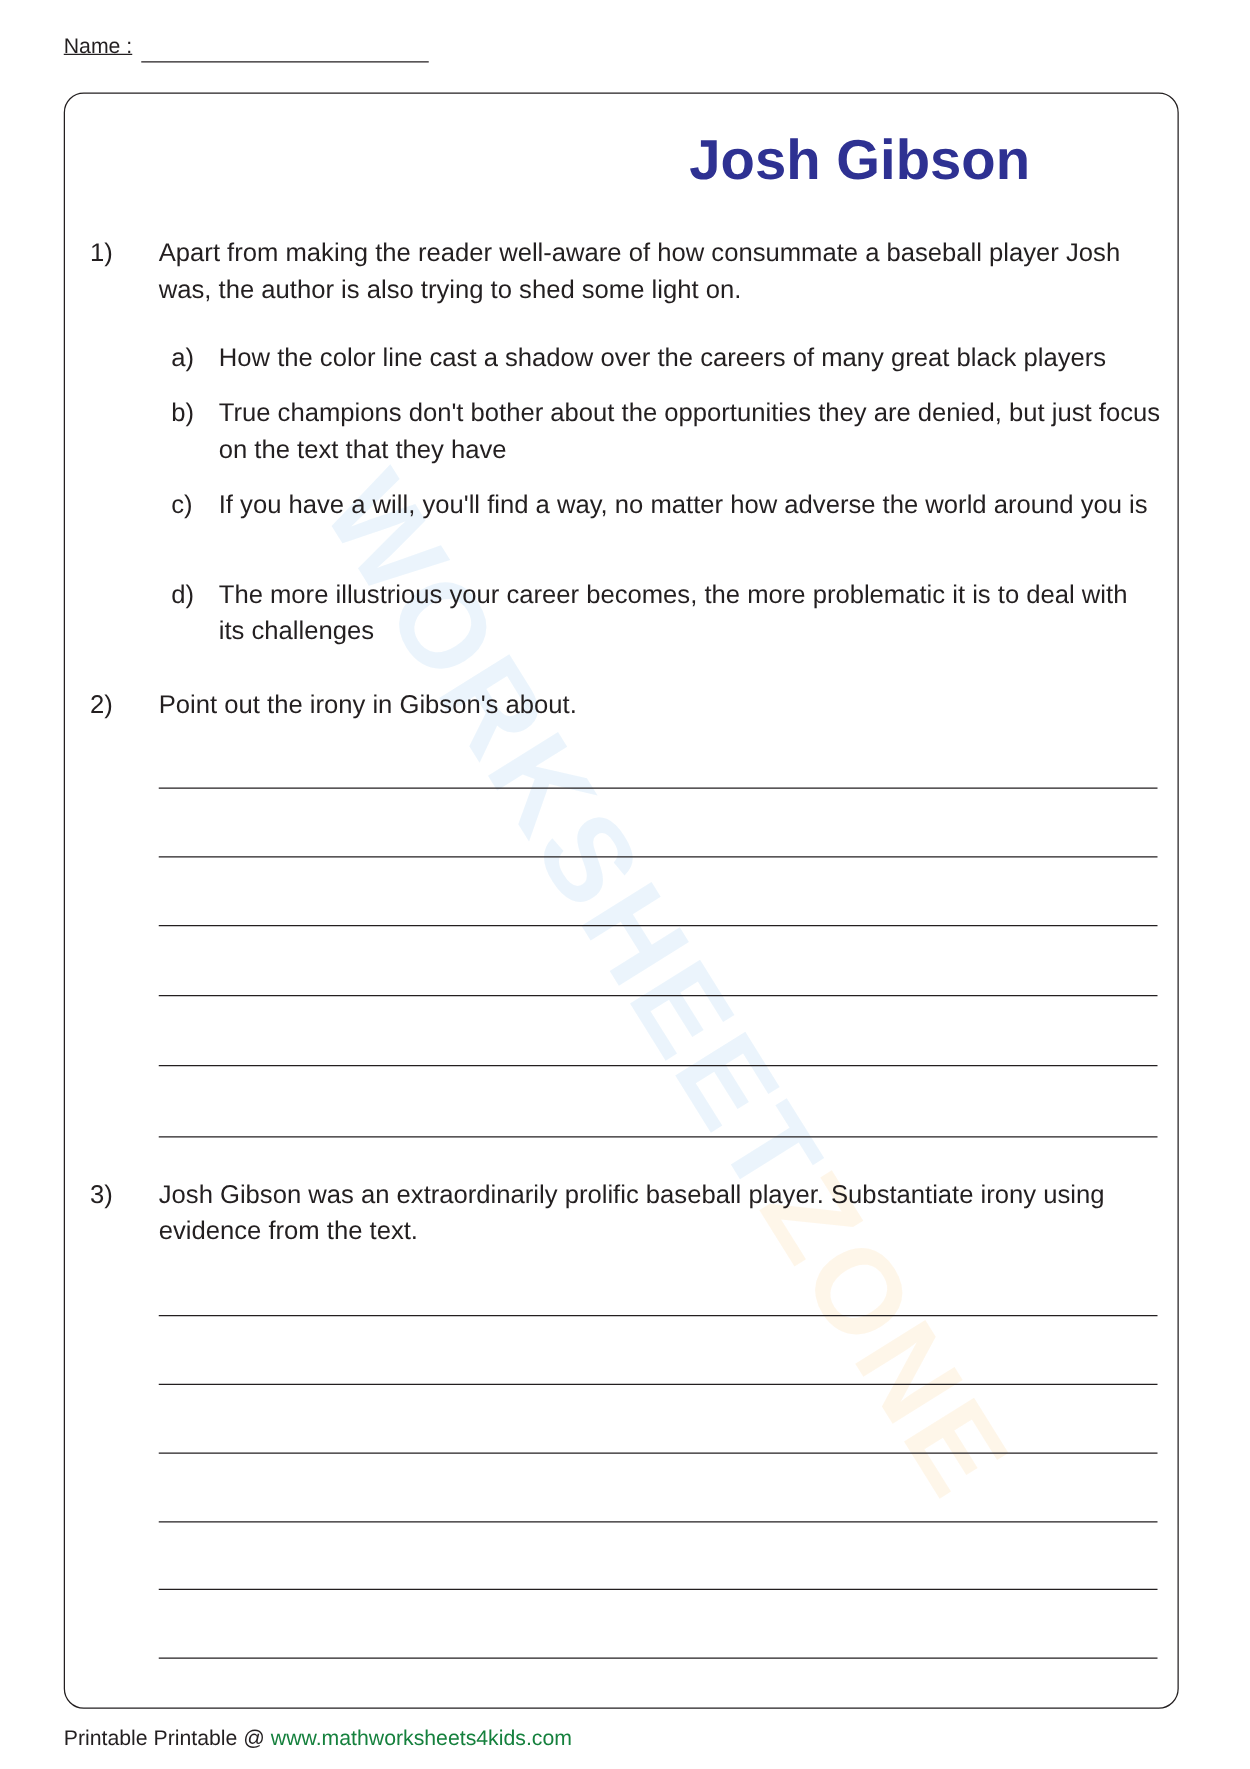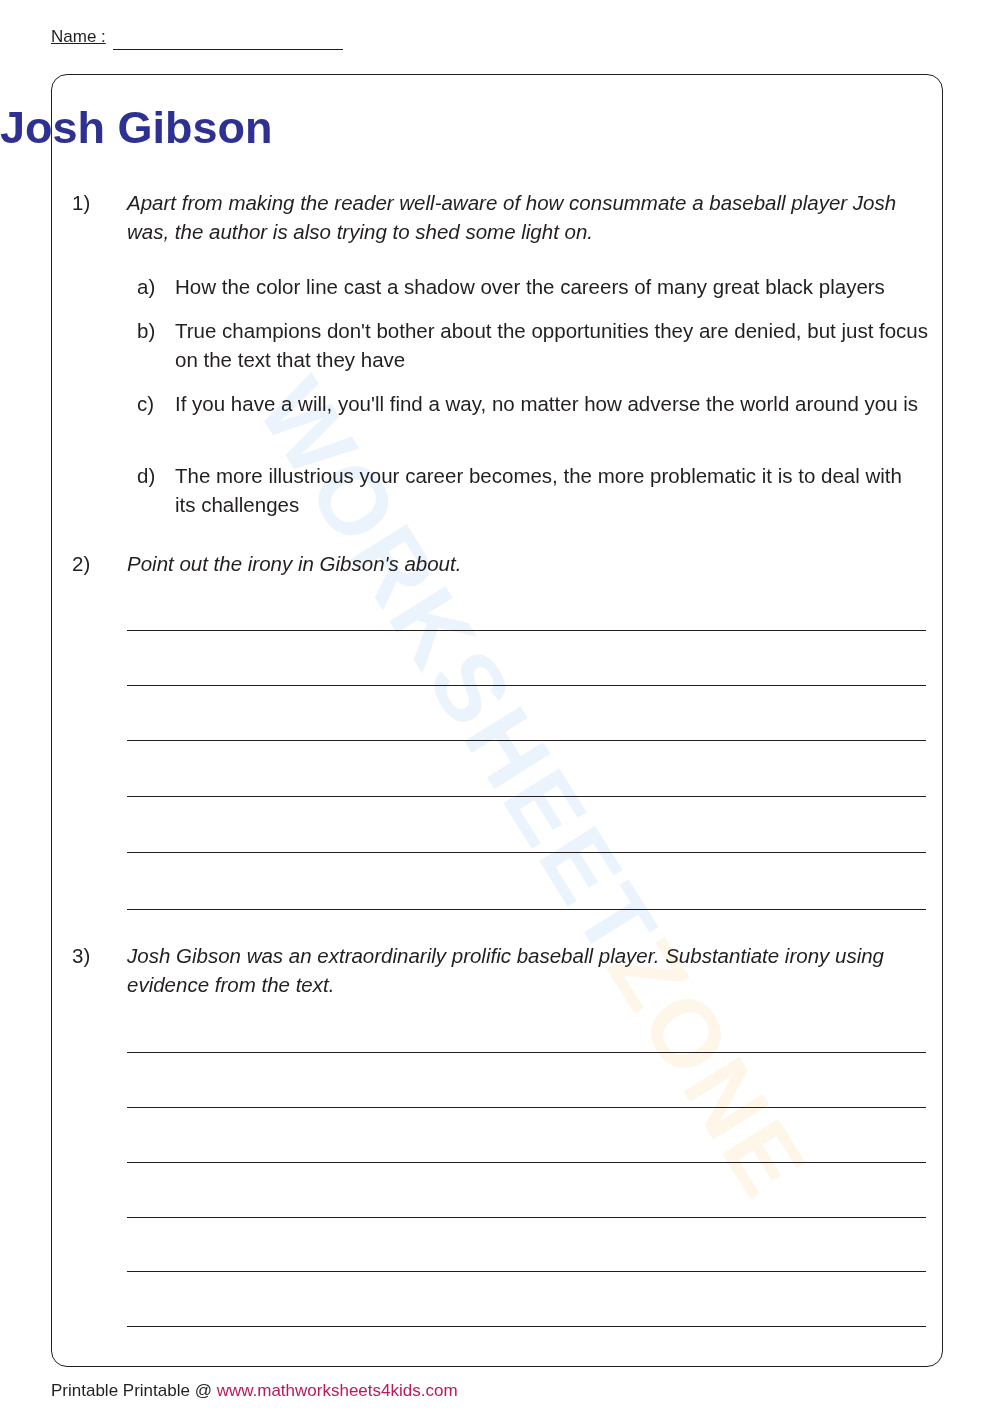--- a/index.html
+++ b/index.html
@@ -2,34 +2,34 @@
 <html><head>
 <meta charset="utf-8">
 <style>
   html, body { margin:0; padding:0; background:#ffffff; }
   body { width:1000px; height:1415px; position:relative; overflow:hidden;
          font-family:"Liberation Sans", sans-serif; color:#231f20; }
   .name-row { position:absolute; left:51px; top:27px; font-size:17px;text-decoration:underline; }
   .name-line { position:absolute; left:113px; top:49px; width:230px; border-top:1.5px solid #231f20; }
   .frame { position:absolute; left:51px; top:74px; width:892px; height:1293px;
            border:1.8px solid #231f20; border-radius:16px; box-sizing:border-box; }
-  .title { position:absolute; left:0; width:824px; top:102px; text-align:left;
+  .title { position:absolute; left:0; width:824px; top:102px; text-align:right;
            font-size:45px; font-weight:bold; color:#2e3192; }
   .watermark { position:absolute; left:330px; top:360px; font-size:96px; font-weight:bold;
                transform:rotate(58deg); transform-origin:left top; opacity:0.09;
                white-space:nowrap; letter-spacing:4px; color:#2b8fe0; }
   .watermark .zone { color:#f7a21b; }
   .q { position:absolute; font-size:20.5px; line-height:29px; }
   .qnum { position:absolute; left:72px; }
-  .qtext { position:absolute; left:127px; width:800px;font-style:italic; }
+  .qtext { position:absolute; left:127px; width:800px; }
   .opt-l { position:absolute; left:137px; }
   .opt-t { position:absolute; left:175px; width:775px; }
   .wline { position:absolute; left:127px; width:799px; border-top:1.6px solid #231f20; }
   .footer { position:absolute; left:51px; top:1381px; font-size:17px; }
-  .footer .url { color:#be185d; }
+  .footer .url { color:#15803d; }
 </style>
 </head>
 <body>
 
 <div class="name-row">Name :</div>
 <div class="name-line"></div>
 
 <div class="frame"></div>
 
 <div class="watermark">

